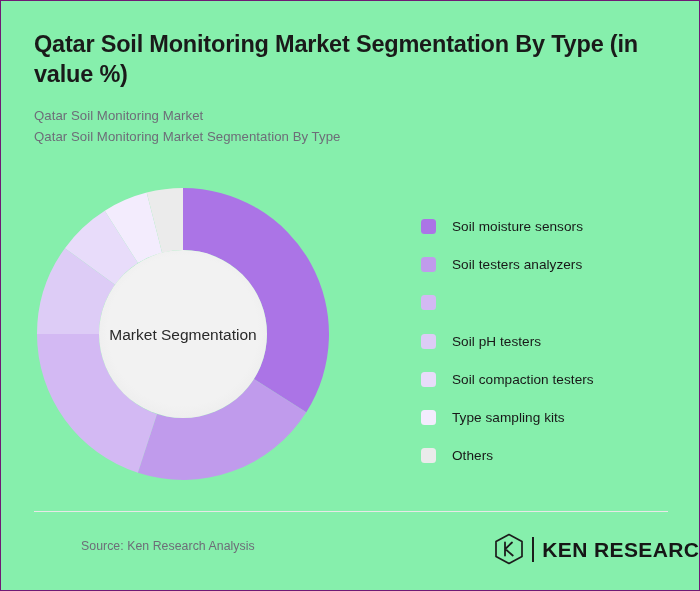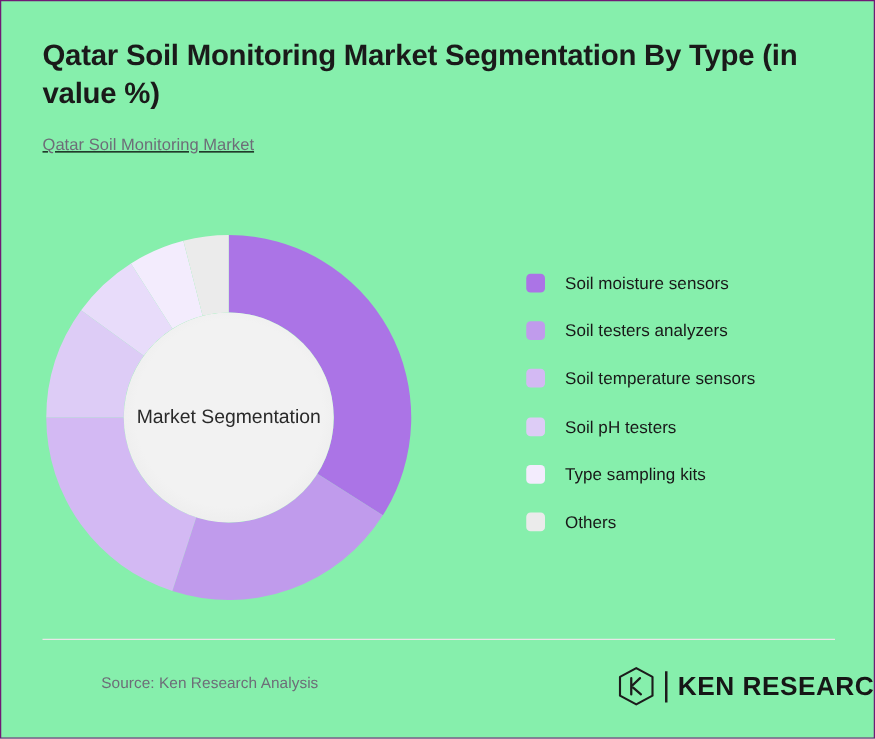--- a/index.html
+++ b/index.html
@@ -32,21 +32,20 @@
   .chart-title {
     font-size: 23.5px;
     font-weight: bold;
     line-height: 1.28;
     color: #1a1a1a;
     letter-spacing: -0.2px;
     margin: 0;
   }
   .subtitles {
     margin-top: 17px;
-    text-decoration: underline;
   }
   .subtitle-line {
     font-size: 13.2px;
     color: #6d6d78;
     line-height: 1.55;
     letter-spacing: 0.05px;
   }
 
   
   .chart-area {
@@ -154,20 +153,21 @@
 </style>
 </head>
 <body>
 
 <div id="page">
 
   <div class="header">
     <h1 class="chart-title">Qatar Soil Monitoring Market Segmentation By Type (in value %)</h1>
     <div class="subtitles">
       <div class="subtitle-line">Qatar Soil Monitoring Market</div>
+      <div class="subtitle-line">Qatar Soil Monitoring Market Segmentation By Type</div>
     </div>
   </div>
 
   <div class="chart-area">
 
     <div class="donut-wrap">
       <svg class="donut-svg" width="300" height="330" viewBox="0 0 300 330">
         <defs>
           <radialGradient id="holeShade" cx="50%" cy="48%" r="62%">
             <stop offset="72%" stop-color="#f2f2f2"></stop>
@@ -192,25 +192,28 @@
         <div class="legend-item">
           <span class="legend-swatch" style="background: rgb(171, 116, 230);"></span>
           <span class="legend-label">Soil moisture sensors</span>
         </div>
         <div class="legend-item">
           <span class="legend-swatch" style="background: rgb(192, 155, 236);"></span>
           <span class="legend-label">Soil testers analyzers</span>
         </div>
         <div class="legend-item">
           <span class="legend-swatch" style="background: rgb(211, 185, 243);"></span>
-          <span class="legend-label">Soil temperature sensors</span>
         </div>
         <div class="legend-item">
           <span class="legend-swatch" style="background: rgb(221, 204, 246);"></span>
           <span class="legend-label">Soil pH testers</span>
+        </div>
+        <div class="legend-item">
+          <span class="legend-swatch" style="background: rgb(232, 220, 250);"></span>
+          <span class="legend-label">Soil compaction testers</span>
         </div>
         <div class="legend-item">
           <span class="legend-swatch" style="background: rgb(243, 236, 253);"></span>
           <span class="legend-label">Type sampling kits</span>
         </div>
         <div class="legend-item">
           <span class="legend-swatch" style="background: rgb(235, 235, 235);"></span>
           <span class="legend-label">Others</span>
         </div>
       </div>

